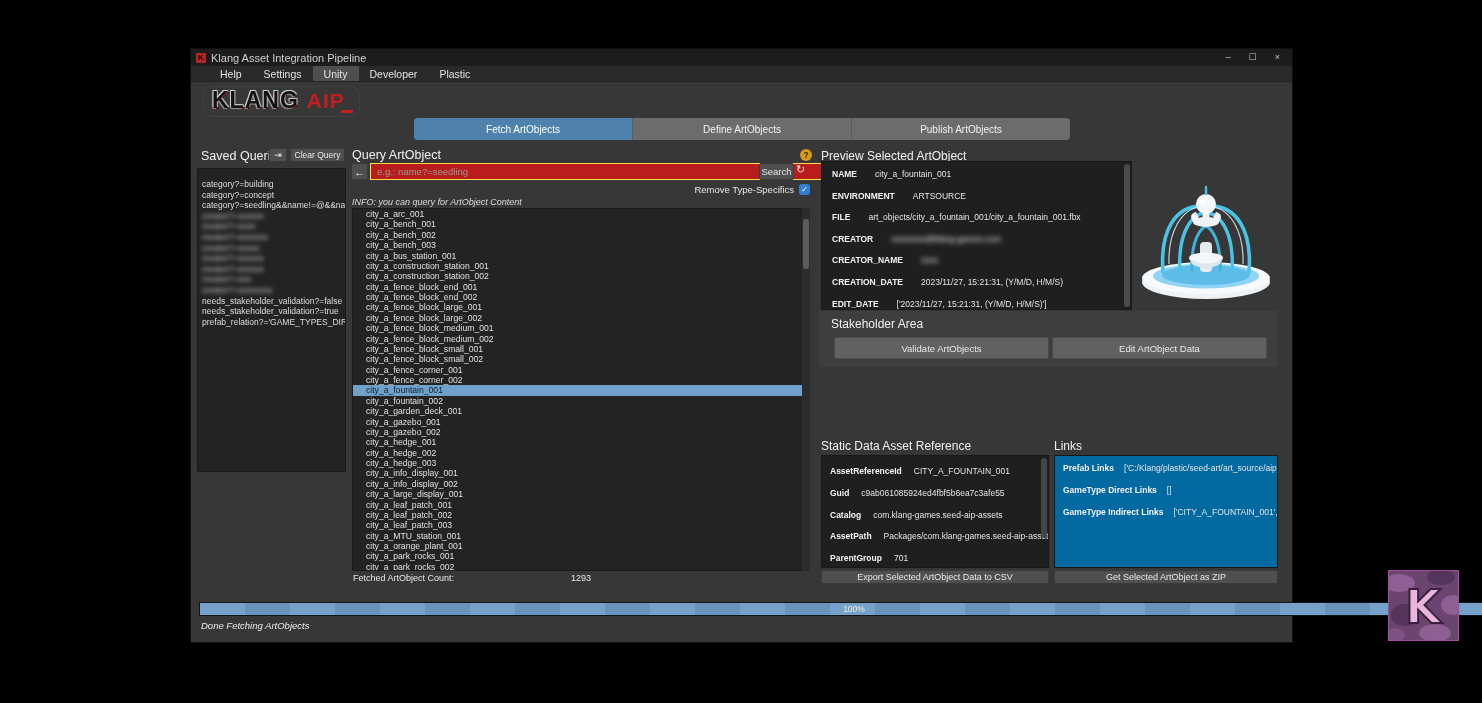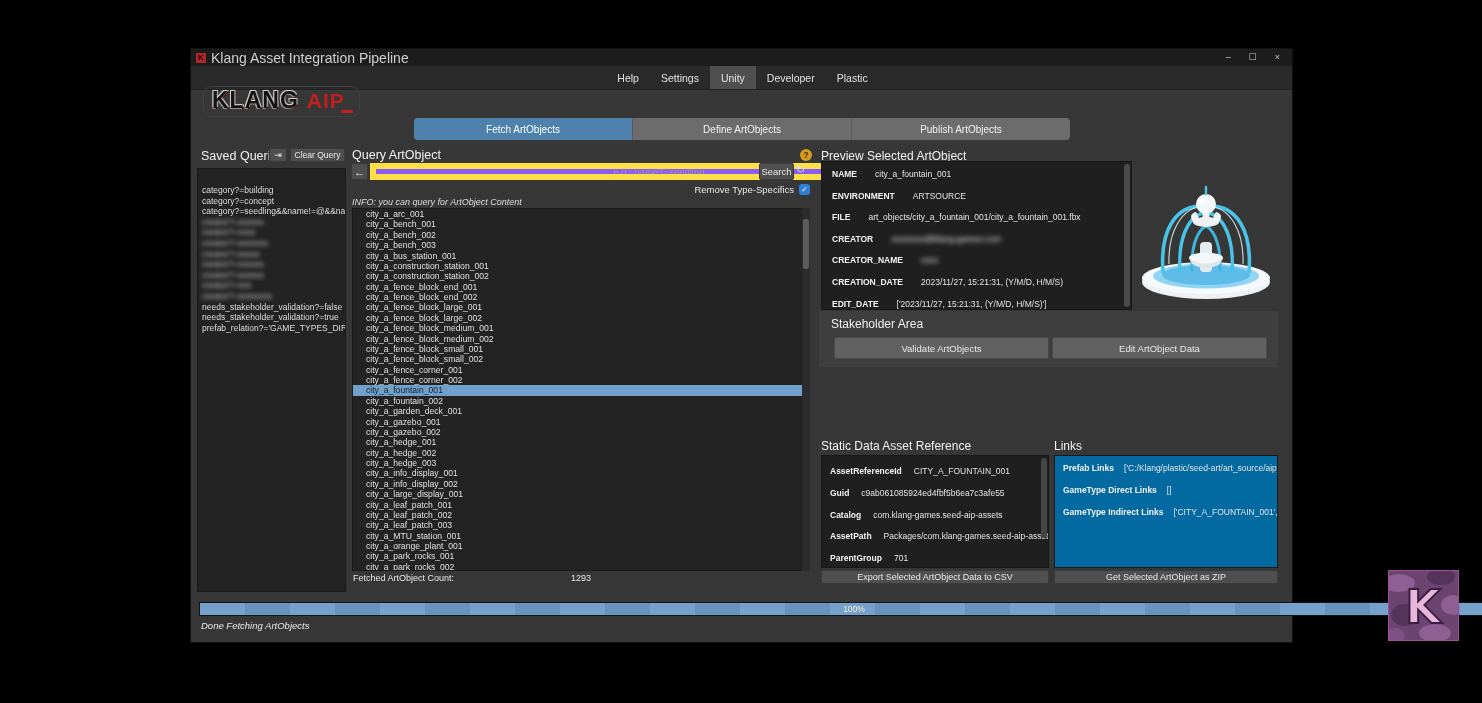--- a/index.html
+++ b/index.html
@@ -7,27 +7,27 @@
   .stage { position:relative; width:1482px; height:703px; background:#000; overflow:hidden; }
 
   .app-window { position:absolute; left:190px; top:48px; width:1103px; height:595px;
                 background:#373737; border:1px solid #101010; color:#e6e6e6; }
 
   
   .titlebar { position:absolute; left:0; top:0; width:100%; height:17px; background:#1c1c1c;
               display:flex; align-items:center; }
   .app-icon { width:10px; height:10px; margin:0 5px 0 5px; background:#b02525; color:#2a0505;
               font-size:8px; font-weight:bold; line-height:10px; text-align:center; }
-  .titlebar-text { font-size:14px; color:#cfcfcf; }
+  .titlebar-text { font-size:11px; color:#cfcfcf; }
   .win-controls { margin-left:auto; display:flex; align-items:center; gap:18px; padding-right:12px; }
   .win-btn { font-size:9px; color:#c8c8c8; cursor:default; line-height:17px; }
 
   
-  .menubar { position:absolute; left:0; top:17px; width:100%; height:24px; background:#2a2a2a;
-             display:flex; align-items:stretch; padding-left:2px; border-bottom:1px solid #222;justify-content:center; }
+  .menubar { position:absolute; left:0; top:17px; width:100%; height:16px; background:#2a2a2a;
+             display:flex; align-items:stretch; padding-left:18px; border-bottom:1px solid #222; }
   .menu-item { padding:0 11px; font-size:10.5px; color:#e2e2e2; display:flex; align-items:center; }
   .menu-item.active { background:#4f4f4f; }
 
   
   .logo-box { position:absolute; left:12px; top:37px; padding:0 14px 2px 8px; border:1px solid #414141;
               border-radius:9px; display:flex; align-items:baseline; gap:8px; }
   .logo-klang { font-size:23px; font-weight:bold; letter-spacing:1px; color:#121212;
                 text-shadow:-1px -1px 0 #cfcfcf, 1px -1px 0 #b5b5b5, -1px 1px 0 #8a8a8a, 1px 1px 0 #6a0b0b, 0 0 2px #d8d8d8; }
   .logo-aip { font-size:21px; font-weight:bold; color:#c41f1f; letter-spacing:1px; }
   .logo-underscore { position:absolute; right:6px; bottom:3px; width:12px; height:3px; background:#c41f1f; }
@@ -46,32 +46,32 @@
   .btn { background:#4f4f4f; color:#e8e8e8; font-size:9.5px; display:flex; align-items:center;
          justify-content:center; border-radius:2px; border:1px solid #3a3a3a; }
   .item-blurred { }
   .sq-item.item-blurred { filter: blur(2.2px); opacity:.85; }
   .kv-row.item-blurred .kv-val { filter: blur(2.4px); }
 
   
   .sq-title { left:10px; top:100px; font-size:12.5px; }
   .sq-action-btn { position:absolute; left:78px; top:99px; width:18px; height:14px; font-size:9px; }
   .sq-clear-btn { position:absolute; left:99px; top:99px; width:55px; height:14px; font-size:8.5px; }
-  .sq-list { left:6px; top:119px; width:149px; height:424px; padding-top:16px; }
+  .sq-list { left:6px; top:119px; width:149px; height:304px; padding-top:10px; }
   .sq-item { font-size:8.5px; line-height:10.6px; padding-left:4px; white-space:nowrap; color:#dedede; }
 
   
   .q-title { left:161px; top:99px; font-size:12.5px; }
   .q-help { position:absolute; left:609px; top:100px; width:12px; height:12px; border-radius:50%;
             background:#d79b1d; color:#3a2c05; font-size:8.5px; font-weight:bold; display:flex;
             align-items:center; justify-content:center; }
   .q-back { position:absolute; left:160px; top:114px; width:17px; height:17px; font-size:11px; }
-  .q-input { position:absolute; left:179px; top:114px; width:578px; height:17px; background:#8b5cf6;
-             border:6px solid #fde047; color:#e6e6e6; font-size:9.5px; padding:0 6px;
-             font-family:"Liberation Sans", sans-serif;text-align:center; }
+  .q-input { position:absolute; left:179px; top:114px; width:578px; height:17px; background:#b91c1c;
+             border:1px solid #fde047; color:#e6e6e6; font-size:9.5px; padding:0 6px;
+             font-family:"Liberation Sans", sans-serif; }
   .q-input::placeholder { color:#989898; }
   .q-search { position:absolute; left:568px; top:114px; width:35px; height:17px; }
   .q-refresh { position:absolute; left:605px; top:114px; width:17px; height:17px; font-size:11px;
                background:none; border:none; color:#e0e0e0; }
   .q-check-row { position:absolute; left:161px; top:134px; width:458px; height:13px; display:flex;
                  align-items:center; justify-content:flex-end; gap:5px; }
   .q-check-label { font-size:9.5px; color:#e8e8e8; }
   .q-checkbox { width:11px; height:11px; border-radius:3px; background:#2f7fd6; color:#fff;
                 font-size:8px; display:flex; align-items:center; justify-content:center; }
   .q-info { position:absolute; left:161px; top:148px; font-size:9px; font-style:italic; color:#dcdcdc; }

